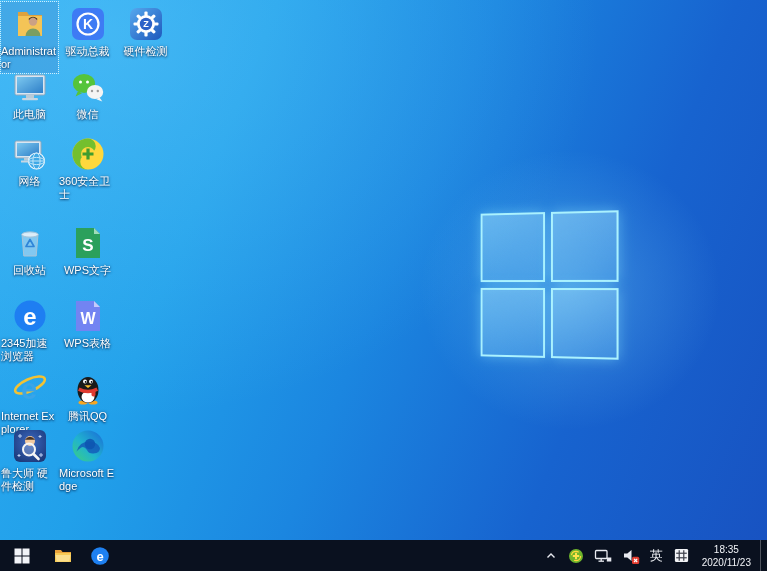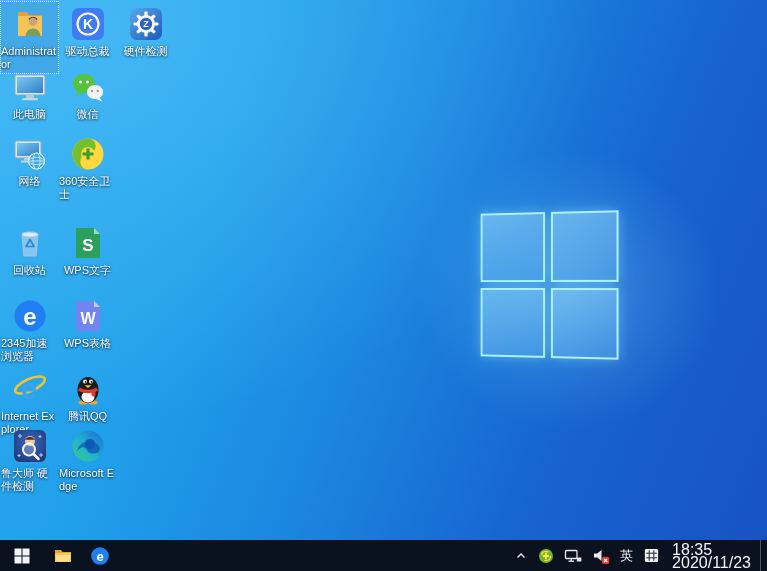--- a/index.html
+++ b/index.html
@@ -54,21 +54,21 @@
   .taskbar{
     position:absolute;left:0;right:0;bottom:0;height:31px;background:#0a111f;
     display:flex;align-items:stretch;z-index:5;
   }
   .tb-btn{width:37px;display:flex;align-items:center;justify-content:center;}
   .start{width:44px;}
   .tb-spacer{flex:1;}
   .tray{display:flex;align-items:center;gap:4px;padding-right:1px;}
   .tray-item{display:flex;align-items:center;justify-content:center;padding:0 3px;height:100%;}
   .ime{color:#f2f4f8;font-size:13px;}
-  .clock{color:#f2f4f8;font-size:16px;line-height:13px;text-align:left;padding:0 5px;}
+  .clock{color:#f2f4f8;font-size:10px;line-height:13px;text-align:center;padding:0 5px;}
   .show-desktop{width:5px;border-left:1px solid rgba(255,255,255,.28);height:100%;}
   svg{display:block;}
   svg text{font-family:"Liberation Sans",sans-serif;}
 </style>
 </head>
 <body>
 
 <div class="wallpaper"></div>
 <div class="rays"></div>
 <div class="logo-glow"></div>

